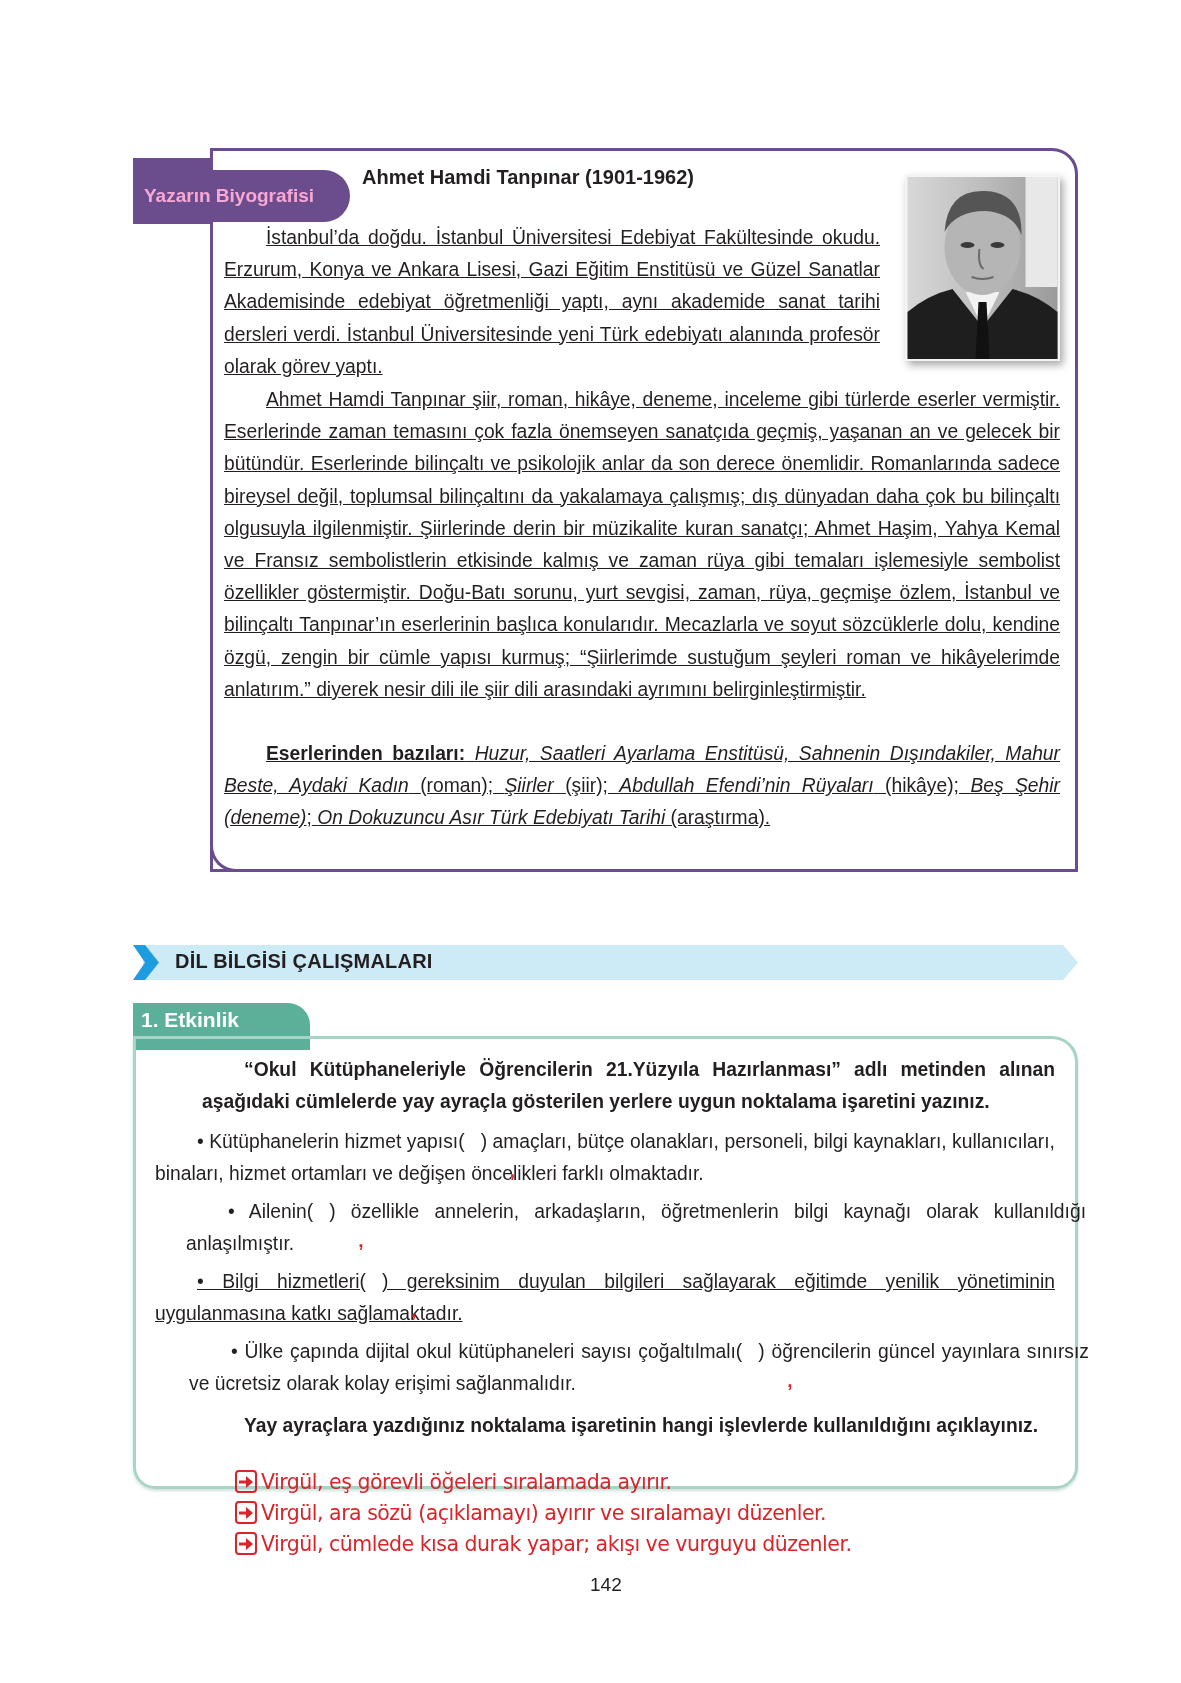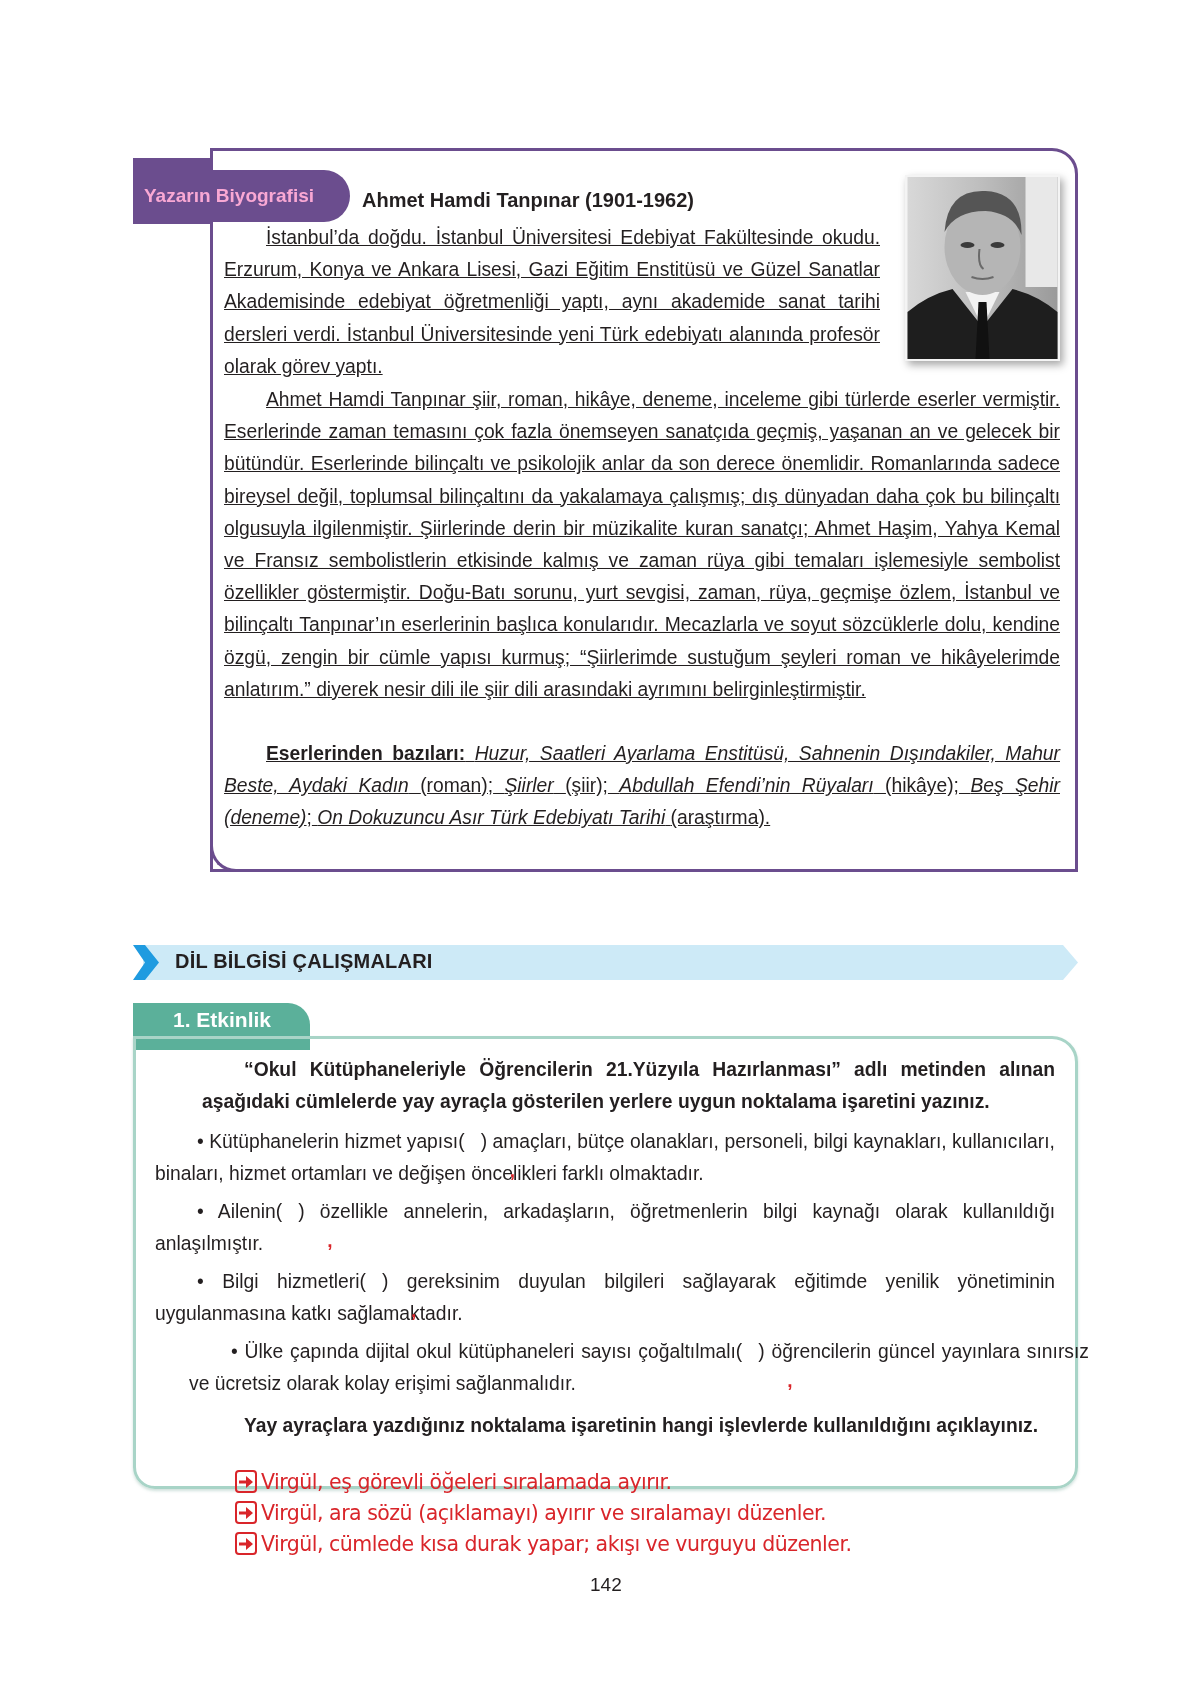--- a/index.html
+++ b/index.html
@@ -19,21 +19,21 @@
   }
   .bio-tab-block {
     position: absolute; left: 133px; top: 158px; width: 80px; height: 66px; background: #6b4d8e;
   }
   .bio-tab {
     position: absolute; left: 133px; top: 170px; height: 52px; width: 217px;
     background: #6b4d8e; border-radius: 0 26px 26px 0;
     color: #f9a8d4; font-weight: bold; font-size: 19px; line-height: 52px; padding-left: 11px;
   }
   .bio-heading {
-    position: absolute; left: 362px; top: 189px; font-weight: bold; font-size: 20px;
+    position: absolute; left: 362px; top: 166px; font-weight: bold; font-size: 20px;
     color: #231f20;
   }
   .photo {
     position: absolute; left: 905px; top: 175px; width: 155px; height: 186px;
     background: #f4f4f4; box-shadow: 3px 4px 8px rgba(0,0,0,0.35); padding: 2px;
   }
   .photo svg { width: 100%; height: 100%; display: block; }
 
   .bio-text { position: absolute; left: 224px; font-size: 19.3px; line-height: 32.2px; text-align: justify; text-decoration: underline; }
   .bio-text p { text-indent: 42px; }
@@ -50,34 +50,34 @@
   .section-band svg { position:absolute; left:0; top:0; }
   .section-title {
     position: absolute; left: 175px; top: 950px; font-weight: bold; font-size: 20px; color: #231f20;
     letter-spacing: 0.2px;
   }
 
   
   .act-tab {
     position: absolute; left: 133px; top: 1003px; width: 177px; height: 47px;
     background: #5bb09a; border-radius: 0 22px 0 0;
-    color: #fff; font-weight: bold; font-size: 21px; line-height: 33px; padding-left: 40px;
+    color: #fff; font-weight: bold; font-size: 21px; line-height: 33px; padding-left: 8px;
   }
   .act-box {
     position: absolute; left: 133px; top: 1036px; width: 945px; height: 453px;
     border: 3px solid #a8d4c7; border-radius: 0 26px 22px 22px;
     box-shadow: 0 2px 3px rgba(120,170,155,0.35);
   }
   .act-text { position: absolute; left: 155px; width: 900px; font-size: 19.3px; line-height: 32.2px; text-align: justify; }
   .act-text p { text-indent: 42px; }
   .act-text .b { font-weight: bold; margin-left: 47px; }
   .intro { top: 1054px; }
   .q1 { top: 1126px; }
-  .q2 { top: 1196px; }
-  .q3 { top: 1266px; }
+  .q2 { top: 1196px; margin-left: 31px; }
+  .q3 { top: 1266px; text-decoration: underline; }
   .q4 { top: 1336px; margin-left: 34px; }
   .ask { top: 1410px; }
   .blank { position: relative; display: inline-block; width: 16px; }
   .mark {
     position: absolute; left: 3px; top: 7px; color: #d9252a; font-size: 19px; font-weight: bold;
   }
 
   
   .answers { position: absolute; left: 235px; top: 1466px; }
   .answer { display: flex; align-items: center; height: 31px; color: #d9252a; font-size: 20.5px; font-family: "DejaVu Sans", sans-serif; letter-spacing: -0.5px; }

